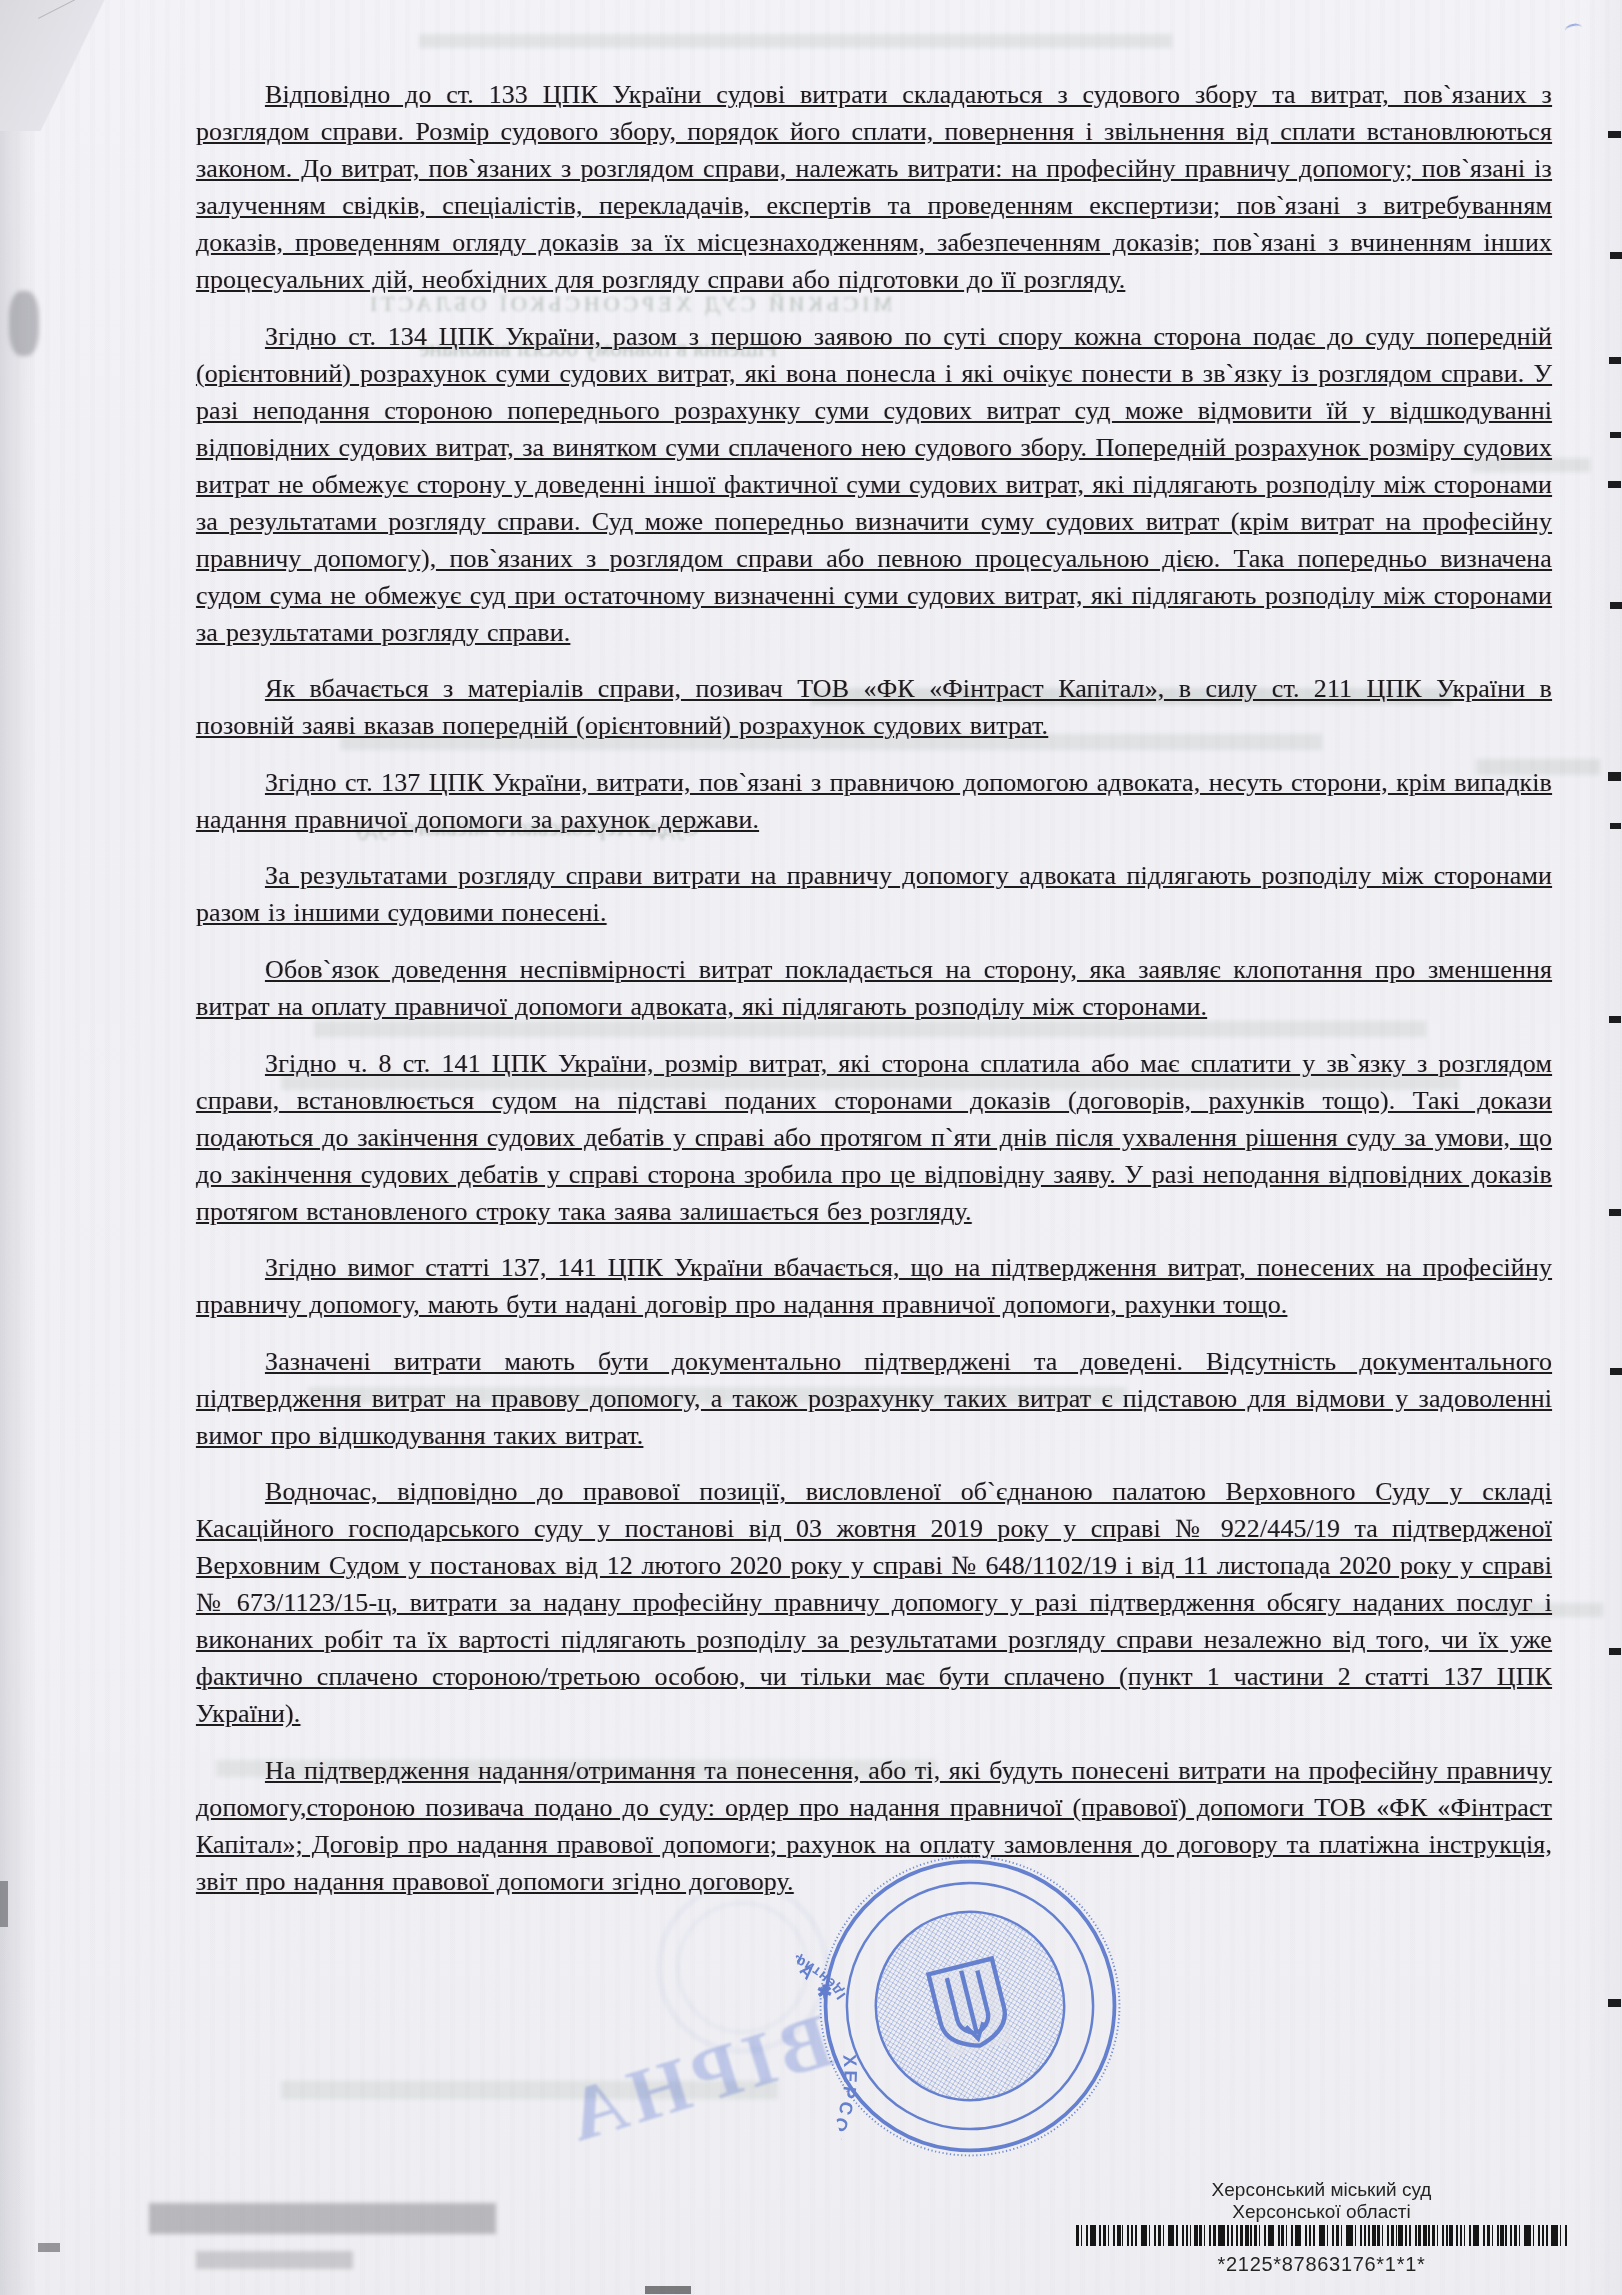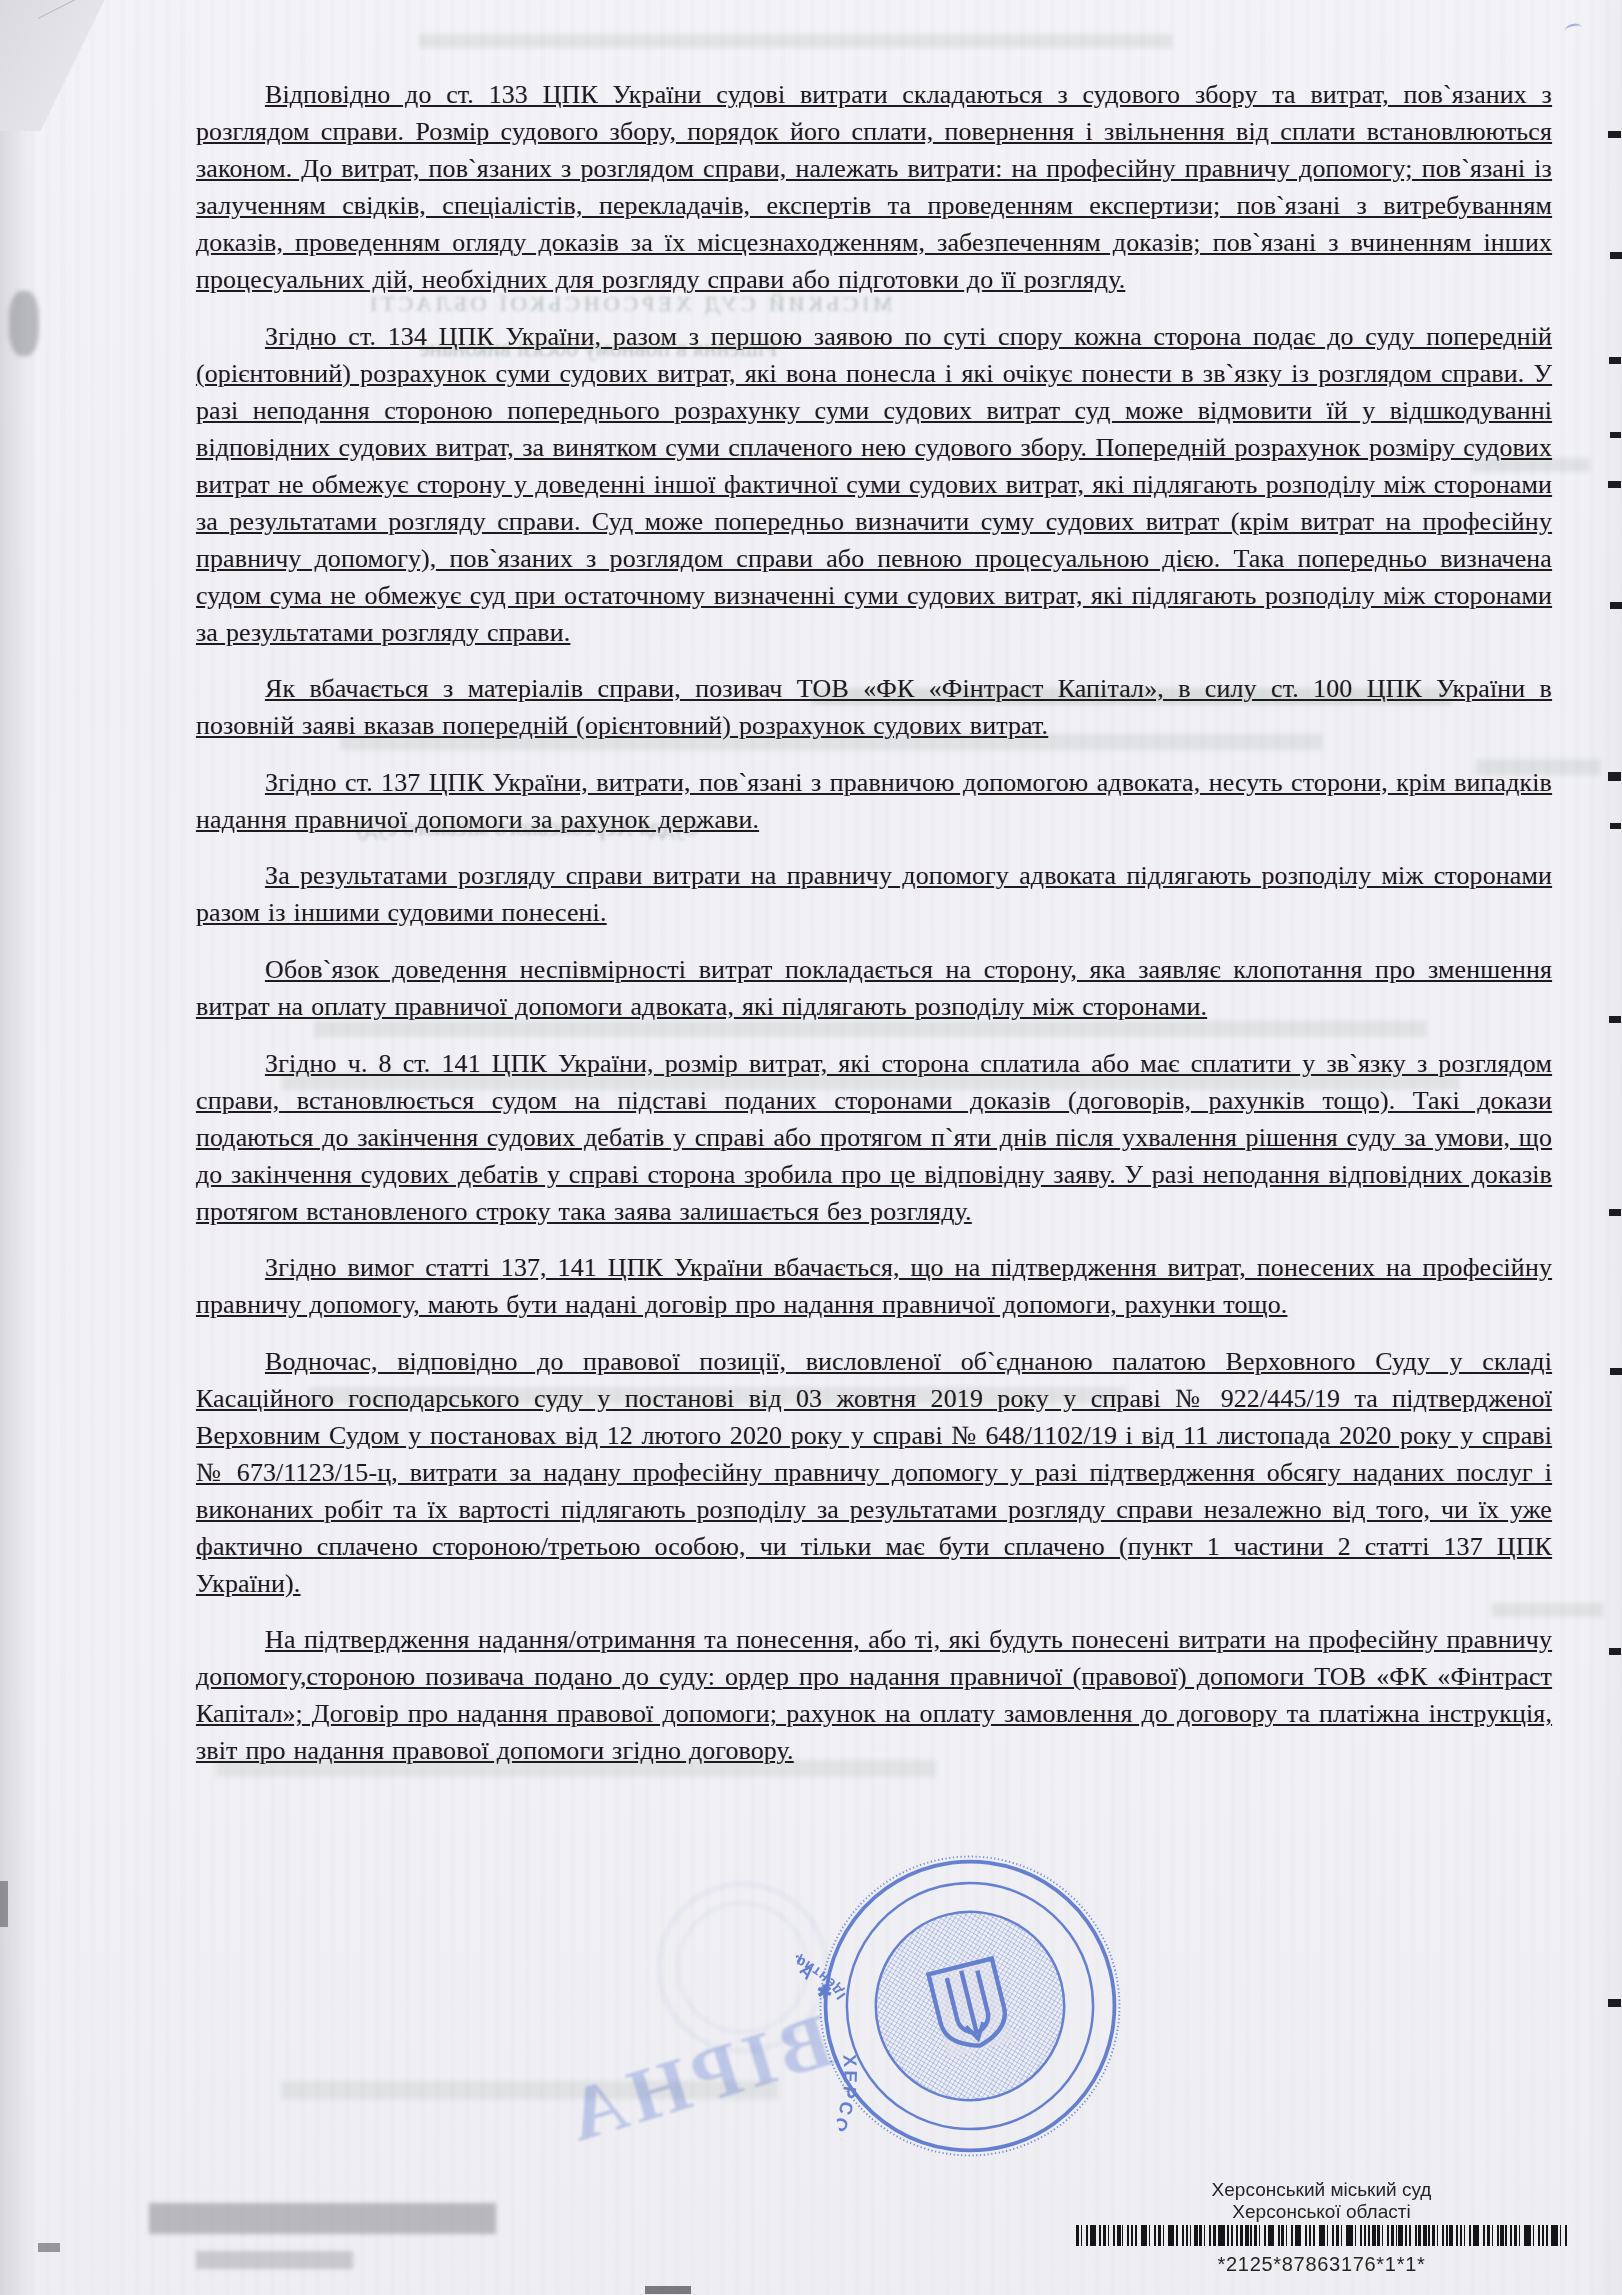--- a/index.html
+++ b/index.html
@@ -86,26 +86,27 @@
   <div class="bleed-bar" style="left:308px;top:1387px;width:818px;height:15.7px;background:rgba(116,132,118,.13);"></div>
   <div class="bleed-bar" style="left:216px;top:1760px;width:720px;height:17px;background:rgba(116,130,118,.12);"></div>
   <div class="bleed-bar" style="left:1492px;top:1603px;width:111px;height:14.4px;background:rgba(120,132,122,.14);"></div>
   <div class="bleed-bar" style="left:281px;top:2081px;width:497px;height:18.3px;background:rgba(114,128,116,.12);"></div>
   <div class="bleed-bar" style="left:149px;top:2203px;width:347px;height:31px;background:rgba(70,70,76,.32);"></div>
   <div class="bleed-bar" style="left:196px;top:2251px;width:157px;height:18.3px;background:rgba(95,95,102,.26);"></div>
 
   <main class="textcol">
     <p>Відповідно до ст. 133 ЦПК України судові витрати складаються з судового збору та витрат, пов`язаних з розглядом справи. Розмір судового збору, порядок його сплати, повернення і звільнення від сплати встановлюються законом. До витрат, пов`язаних з розглядом справи, належать витрати: на професійну правничу допомогу; пов`язані із залученням свідків, спеціалістів, перекладачів, експертів та проведенням експертизи; пов`язані з витребуванням доказів, проведенням огляду доказів за їх місцезнаходженням, забезпеченням доказів; пов`язані з вчиненням інших процесуальних дій, необхідних для розгляду справи або підготовки до її розгляду.</p>
     <p>Згідно ст. 134 ЦПК України, разом з першою заявою по суті спору кожна сторона подає до суду попередній (орієнтовний) розрахунок суми судових витрат, які вона понесла і які очікує понести в зв`язку із розглядом справи. У разі неподання стороною попереднього розрахунку суми судових витрат суд може відмовити їй у відшкодуванні відповідних судових витрат, за винятком суми сплаченого нею судового збору. Попередній розрахунок розміру судових витрат не обмежує сторону у доведенні іншої фактичної суми судових витрат, які підлягають розподілу між сторонами за результатами розгляду справи. Суд може попередньо визначити суму судових витрат (крім витрат на професійну правничу допомогу), пов`язаних з розглядом справи або певною процесуальною дією. Така попередньо визначена судом сума не обмежує суд при остаточному визначенні суми судових витрат, які підлягають розподілу між сторонами за результатами розгляду справи.</p>
-    <p>Як вбачається з матеріалів справи, позивач ТОВ «ФК «Фінтраст Капітал», в силу ст. 100 ЦПК України в позовній заяві вказав попередній (орієнтовний) розрахунок судових витрат.</p>
+    <p>Як вбачається з матеріалів справи, позивач ТОВ «ФК «Фінтраст Капітал», в силу ст. 211 ЦПК України в позовній заяві вказав попередній (орієнтовний) розрахунок судових витрат.</p>
     <p>Згідно ст. 137 ЦПК України, витрати, пов`язані з правничою допомогою адвоката, несуть сторони, крім випадків надання правничої допомоги за рахунок держави.</p>
     <p>За результатами розгляду справи витрати на правничу допомогу адвоката підлягають розподілу між сторонами разом із іншими судовими понесені.</p>
     <p>Обов`язок доведення неспівмірності витрат покладається на сторону, яка заявляє клопотання про зменшення витрат на оплату правничої допомоги адвоката, які підлягають розподілу між сторонами.</p>
     <p>Згідно ч. 8 ст. 141 ЦПК України, розмір витрат, які сторона сплатила або має сплатити у зв`язку з розглядом справи, встановлюється судом на підставі поданих сторонами доказів (договорів, рахунків тощо). Такі докази подаються до закінчення судових дебатів у справі або протягом п`яти днів після ухвалення рішення суду за умови, що до закінчення судових дебатів у справі сторона зробила про це відповідну заяву. У разі неподання відповідних доказів протягом встановленого строку така заява залишається без розгляду.</p>
     <p>Згідно вимог статті 137, 141 ЦПК України вбачається, що на підтвердження витрат, понесених на професійну правничу допомогу, мають бути надані договір про надання правничої допомоги, рахунки тощо.</p>
+    <p>Зазначені витрати мають бути документально підтверджені та доведені. Відсутність документального підтвердження витрат на правову допомогу, а також розрахунку таких витрат є підставою для відмови у задоволенні вимог про відшкодування таких витрат.</p>
     <p>Водночас, відповідно до правової позиції, висловленої об`єднаною палатою Верховного Суду у складі Касаційного господарського суду у постанові від 03 жовтня 2019 року у справі № 922/445/19 та підтвердженої Верховним Судом у постановах від 12 лютого 2020 року у справі № 648/1102/19 і від 11 листопада 2020 року у справі № 673/1123/15-ц, витрати за надану професійну правничу допомогу у разі підтвердження обсягу наданих послуг і виконаних робіт та їх вартості підлягають розподілу за результатами розгляду справи незалежно від того, чи їх уже фактично сплачено стороною/третьою особою, чи тільки має бути сплачено (пункт 1 частини 2 статті 137 ЦПК України).</p>
     <p>На підтвердження надання/отримання та понесення, або ті, які будуть понесені витрати на професійну правничу допомогу,стороною позивача подано до суду: ордер про надання правничої (правової) допомоги ТОВ «ФК «Фінтраст Капітал»; Договір про надання правової допомоги; рахунок на оплату замовлення до договору та платіжна інструкція, звіт про надання правової допомоги згідно договору.</p>
   </main>
 
   <div class="stamp-echo"></div>
   <div class="verna">ВІРНА</div>
 
   <svg class="stamp" viewBox="0 0 500 500">
     <defs>
       <pattern id="mesh" patternUnits="userSpaceOnUse" width="9" height="9">

